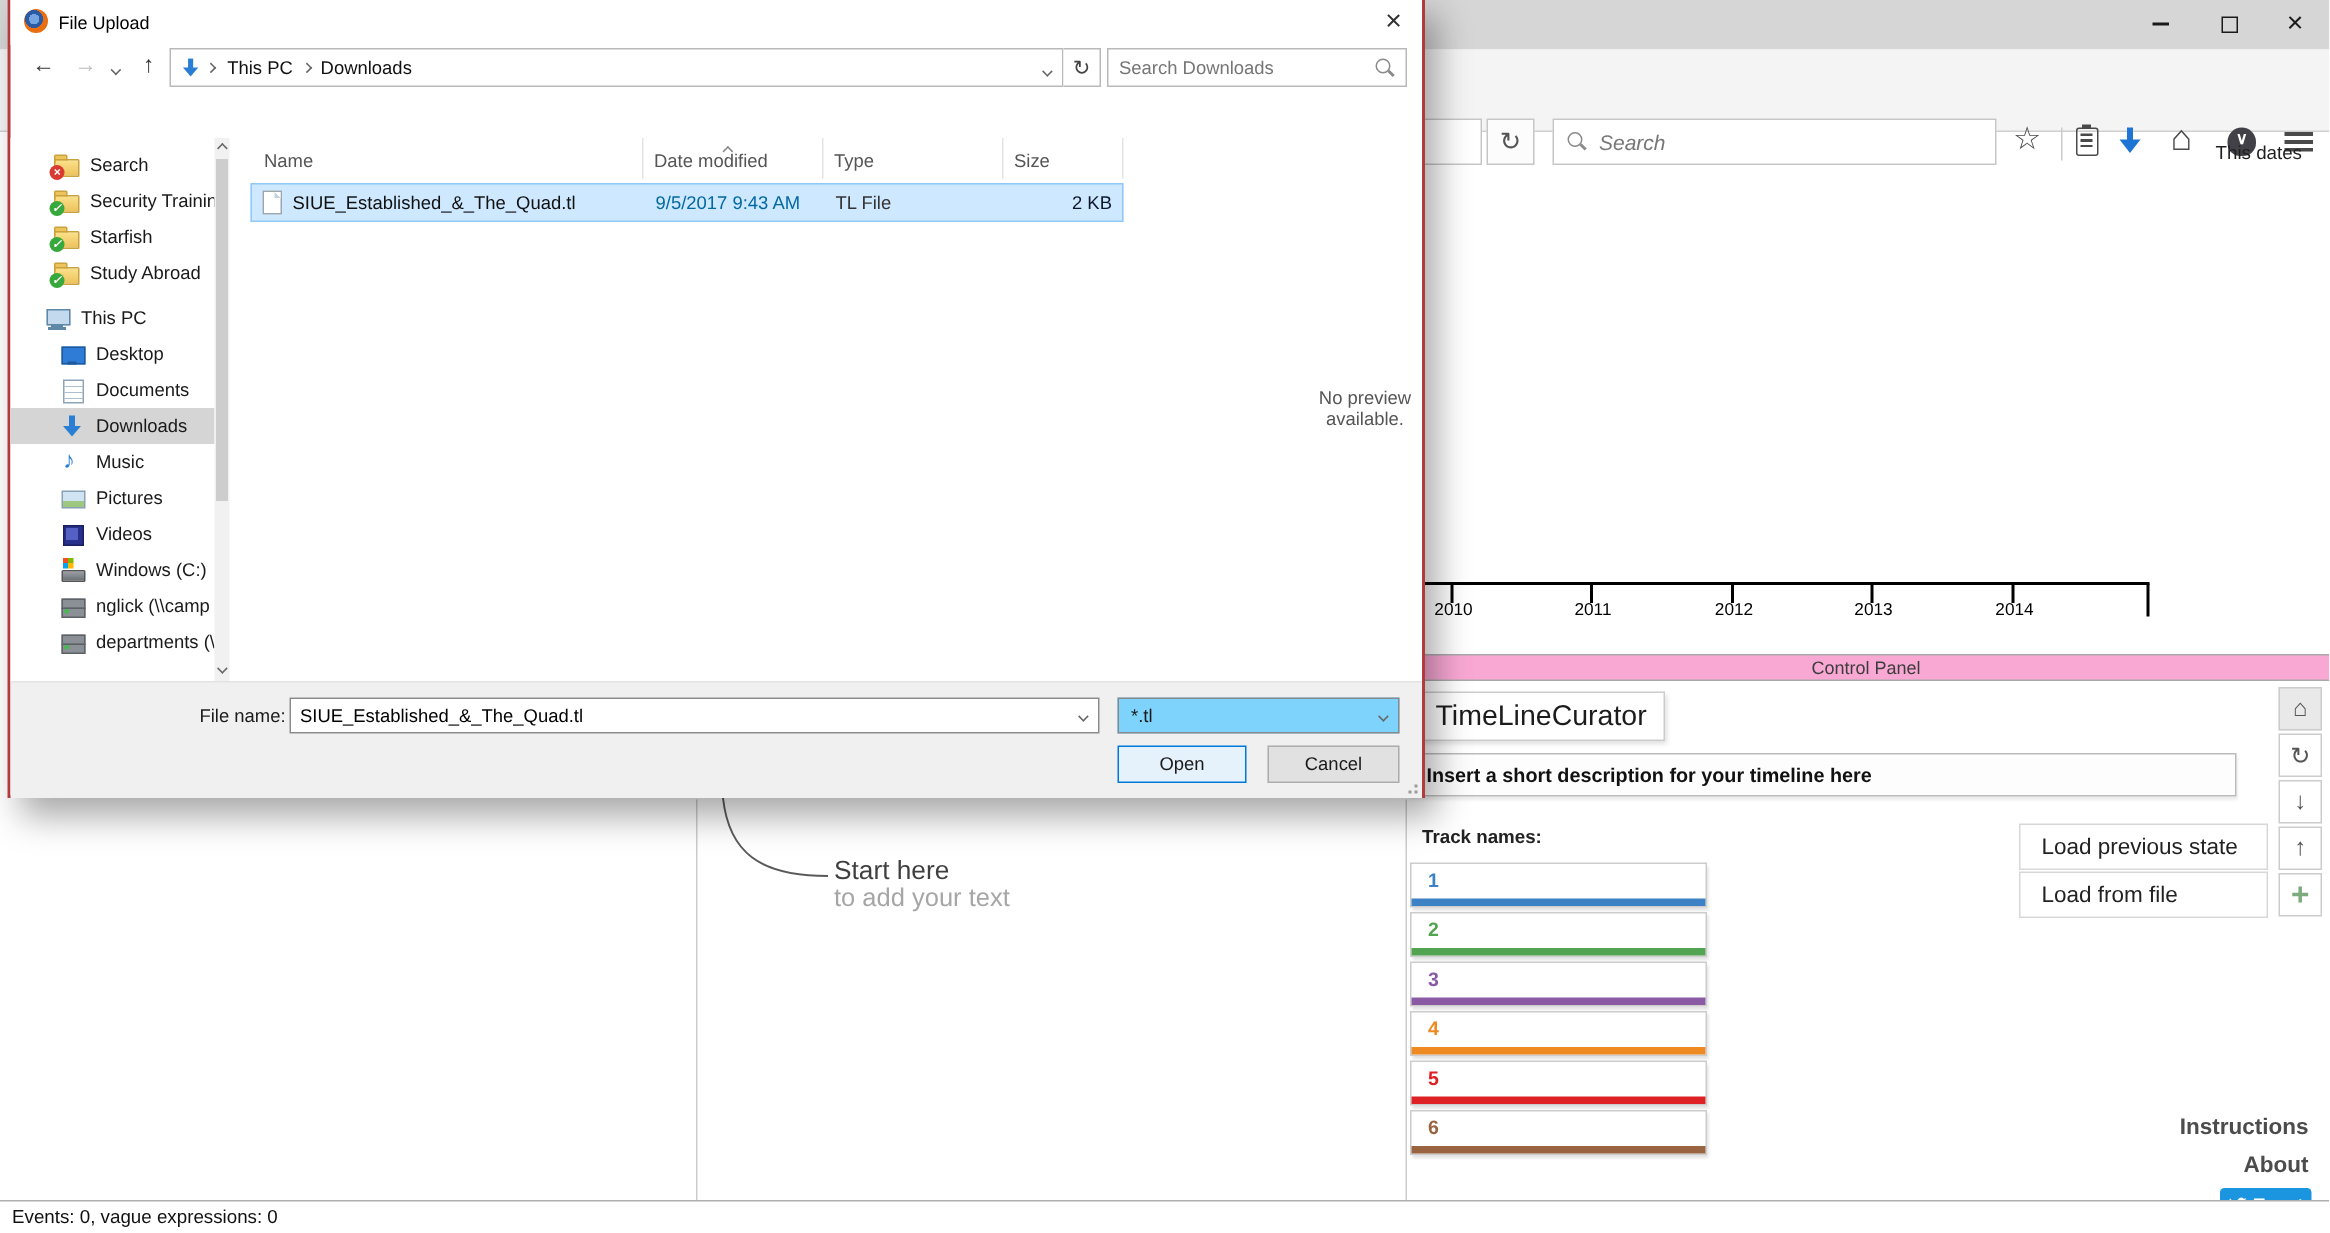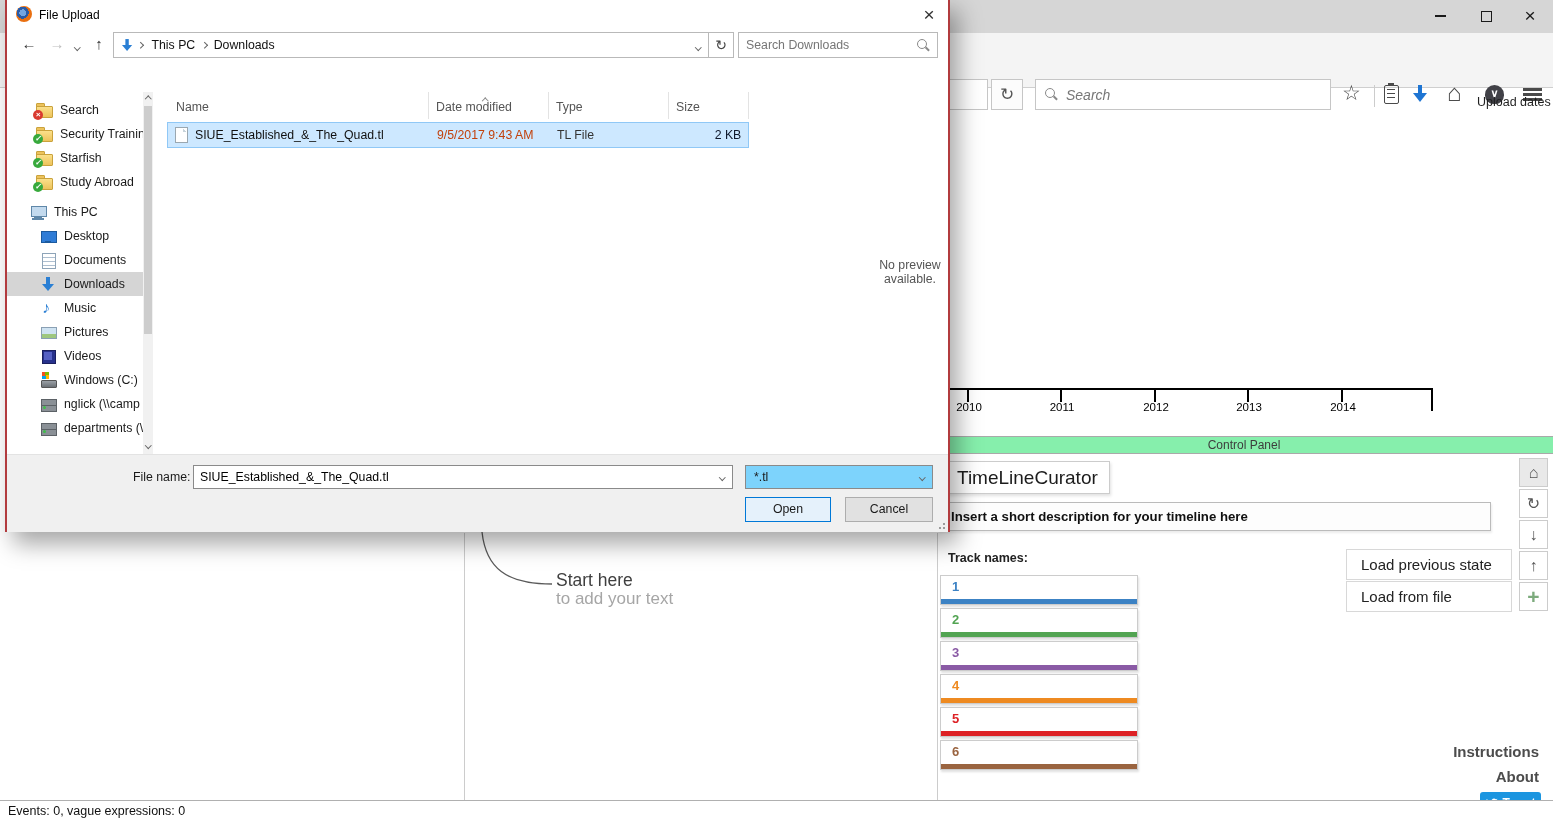--- a/index.html
+++ b/index.html
@@ -32,21 +32,21 @@
   .ic-dl::before{content:"";position:absolute;left:6px;top:0;width:4px;height:9px;background:#1e75d3}
   .ic-dl::after{content:"";position:absolute;left:1px;top:8px;border-left:7px solid transparent;border-right:7px solid transparent;border-top:9px solid #1e75d3}
   .ic-home{left:1447px;top:47px;font-size:24px;line-height:26px}
   .ic-pocket{left:1485px;top:52px;width:19px;height:19px;border-radius:50% 50% 46% 46%;background:#414147;color:#fff;position:absolute;text-align:center;font-size:11px;line-height:17px;font-weight:bold}
   .ic-menu{left:1523px;top:55px;width:19px;height:13px;position:absolute;background:linear-gradient(#4a4a4a 0 2.6px,transparent 2.6px 5.2px,#4a4a4a 5.2px 7.8px,transparent 7.8px 10.4px,#4a4a4a 10.4px 13px)}
 
   
   .vague{position:absolute;left:1477px;top:95px;font-size:12.5px;color:#1f1f1f}
   .tl-axis{position:absolute;left:935px;top:384px}
   .yr{position:absolute;top:401px;width:38px;text-align:center;font-size:11.5px;color:#000}
-  .cp-bar{position:absolute;left:935px;top:436px;width:618px;height:18px;background:#86efac;border-top:1px solid #a9a9a9;border-bottom:1px solid #a9a9a9;text-align:center;font-size:12px;color:#3d3d3d;line-height:16px}
+  .cp-bar{position:absolute;left:935px;top:436px;width:618px;height:18px;background:#f9a8d4;border-top:1px solid #a9a9a9;border-bottom:1px solid #a9a9a9;text-align:center;font-size:12px;color:#3d3d3d;line-height:16px}
   .tlc-title{position:absolute;left:938px;top:461px;width:172px;height:33px;background:#fff;border:1px solid #ccc;box-shadow:1px 2px 3px rgba(0,0,0,.12);font-size:19px;color:#1c1c1c;line-height:31px;padding-left:18px}
   .desc-box{position:absolute;left:938px;top:502px;width:553px;height:29px;border:1px solid #bbb;background:#fdfdfd;box-shadow:1px 2px 2px rgba(0,0,0,.08)}
   .desc-box input{width:100%;height:100%;border:none;outline:none;background:transparent;font-family:"Liberation Sans",sans-serif;font-size:13.2px;font-weight:bold;color:#111;padding-left:12px}
   .stack-btn{position:absolute;left:1519px;width:29px;height:29px;background:#fff;border:1px solid #ccc;display:flex;align-items:center;justify-content:center;color:#555;font-size:16px;cursor:pointer}
   .stack-btn.first{background:#e9e9e9}
   .stack-btn .plus{color:#7dab7d;font-size:21px;font-weight:bold;line-height:20px}
   .load-btn{position:absolute;left:1346px;width:166px;height:31px;background:#fff;border:1px solid #d8d8d8;font-size:15px;color:#222;line-height:29px;padding-left:14px;cursor:pointer}
   .tracks-label{position:absolute;left:948px;top:551px;font-size:12.5px;font-weight:bold;color:#222}
   .track{position:absolute;left:940px;width:198px;height:30px;background:#fff;border:1px solid #ccc;box-shadow:1px 2px 2px rgba(0,0,0,.12)}
   .track .num{position:absolute;left:11px;top:3px;font-size:13px;font-weight:bold}
@@ -170,21 +170,21 @@
     </div>
     <div class="tb-ic ic-star">☆</div>
     <div class="tb-sep"></div>
     <div class="ic-clip"></div>
     <div class="ic-dl"></div>
     <div class="tb-ic ic-home">⌂</div>
     <div class="ic-pocket">∨</div>
     <div class="ic-menu"></div>
   </div>
 
-  <div class="vague">Upload dates</div>
+  <div class="vague">This dates</div>
 
   <svg class="tl-axis" width="510" height="32">
     <line x1="5" y1="5" x2="498" y2="5" stroke="#000" stroke-width="2"></line>
     <line x1="33" y1="5" x2="33" y2="18" stroke="#000" stroke-width="2"></line>
     <line x1="126" y1="5" x2="126" y2="18" stroke="#000" stroke-width="2"></line>
     <line x1="220" y1="5" x2="220" y2="18" stroke="#000" stroke-width="2"></line>
     <line x1="313" y1="5" x2="313" y2="18" stroke="#000" stroke-width="2"></line>
     <line x1="407" y1="5" x2="407" y2="18" stroke="#000" stroke-width="2"></line>
     <line x1="497" y1="5" x2="497" y2="27" stroke="#000" stroke-width="2"></line>
   </svg>
@@ -381,21 +381,21 @@
         <span class="fl-head" style="left:391px">Type</span>
         <span class="fl-head" style="left:511px">Size</span>
         <span class="fl-sep" style="left:263px"></span>
         <span class="fl-sep" style="left:383px"></span>
         <span class="fl-sep" style="left:503px"></span>
         <span class="fl-sep" style="left:583px"></span>
 
         <div class="frow">
           <span class="i-page"></span>
           <span class="cell" style="left:27px">SIUE_Established_&amp;_The_Quad.tl</span>
-          <span class="cell" style="left:269px;color:#c2410c">9/5/2017 9:43 AM</span>
+          <span class="cell" style="left:269px;color:#0369a1">9/5/2017 9:43 AM</span>
           <span class="cell" style="left:389px;color:#333">TL File</span>
           <span class="cell" style="left:524px;width:72px;text-align:center;color:#0f172a">2 KB</span>
         </div>
       </div>
     </div>
 
     <div style="position:absolute;left:868px;top:258px;width:70px;text-align:center;font-size:12.3px;color:#555">No preview available.</div>
 
     <div class="dlg-footer">
       <span class="fn-label">File name:</span>

